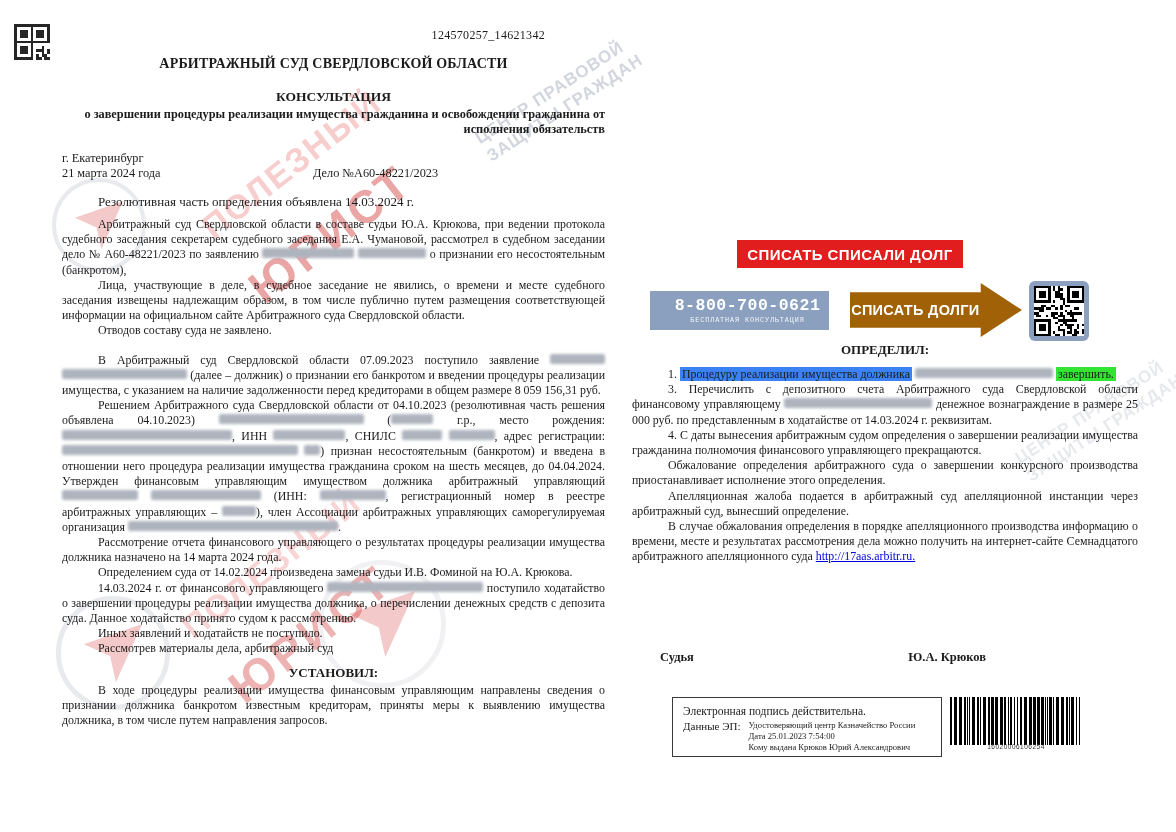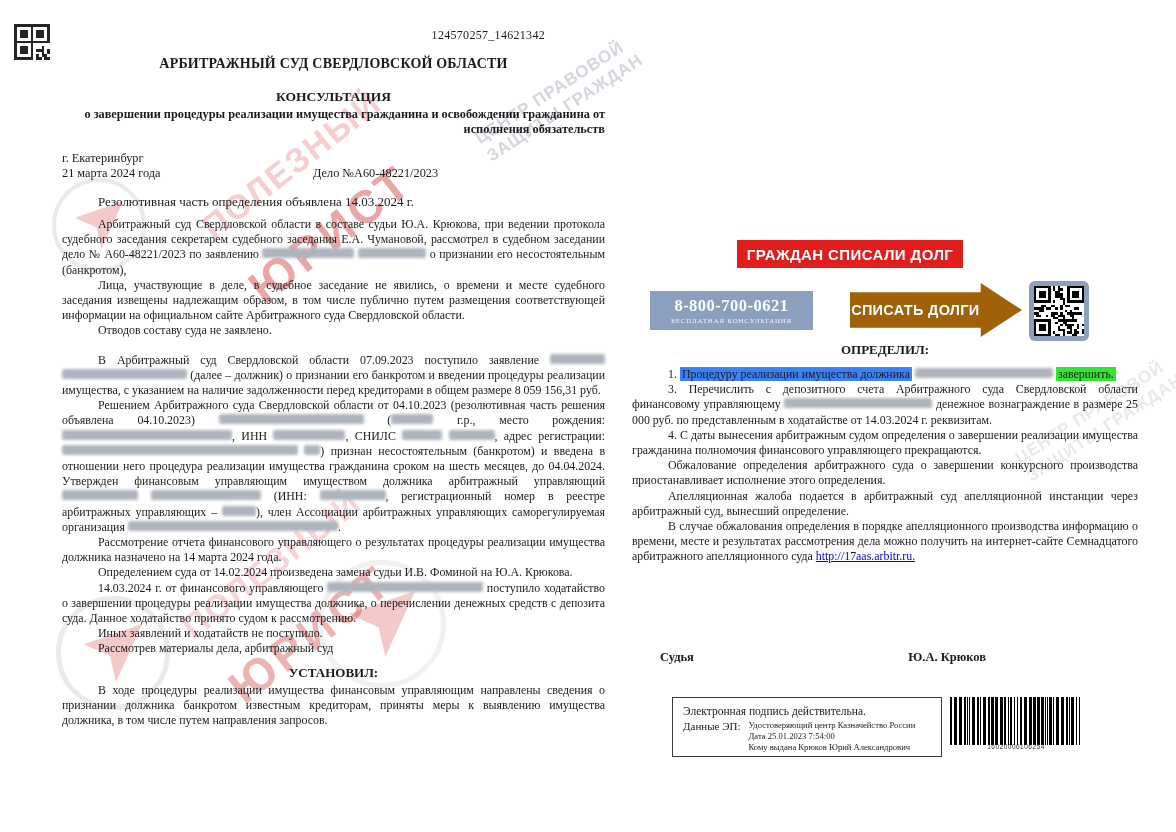--- a/index.html
+++ b/index.html
@@ -23,21 +23,21 @@
   
   .redact{display:inline-block;height:10px;border-radius:2px;background:#aeb4be;
           filter:blur(1.6px);vertical-align:baseline;}
   .hl{padding:0 2px;}
   .doclink{text-decoration:underline;}
   
   .banner{position:absolute;left:105px;top:212px;width:226px;height:28px;display:flex;
           align-items:center;justify-content:center;font-family:"Liberation Sans",sans-serif;
           font-weight:bold;font-size:15px;color:#fff;letter-spacing:.4px;}
   .phone-box{position:absolute;left:18px;top:263px;width:163px;height:39px;color:#fff;
-             font-family:Liberation Serif, serif;text-align:center;}
+             font-family:Liberation Mono, monospace;text-align:center;padding-left:16px;}
   .phone-number{font-size:16.5px;font-weight:bold;letter-spacing:.5px;margin-top:5px;}
   .phone-sub{font-size:6.8px;letter-spacing:.9px;margin-top:1px;opacity:.9;}
   .cta-arrow{position:absolute;left:218px;top:255px;width:172px;height:54px;
              clip-path:polygon(0 17%,76% 17%,76% 0,100% 50%,76% 100%,76% 83%,0 83%);
              display:flex;align-items:center;}
   .cta-label{width:76%;text-align:center;font-family:"Liberation Sans",sans-serif;
              font-weight:bold;font-size:14.5px;color:#fff;letter-spacing:.3px;}
   .promo-qr{position:absolute;left:397px;top:253px;width:60px;height:60px;border-radius:6px;
             display:flex;align-items:center;justify-content:center;}
   .promo-qr .qr-inner{width:50px;height:50px;background:#fff;}
@@ -151,21 +151,21 @@
         <p class="para">Рассмотрев материалы дела, арбитражный суд</p>
       </div>
     <div class="section-heading">УСТАНОВИЛ:</div>
     <div>
         <p class="para">В ходе  процедуры реализации имущества финансовым управляющим направлены сведения о признании должника банкротом известным кредиторам, приняты меры к выявлению имущества должника, в том числе путем направления запросов.</p>
       </div>
   </div>
 
   <div class="right-col">
 
-    <div class="banner" style="background: rgb(225, 29, 29);">ГРАЖДАН СПИСАЛИ ДОЛГ</div>
+    <div class="banner" style="background: rgb(225, 29, 29);">СПИСАТЬ СПИСАЛИ ДОЛГ</div>
     <div class="phone-box" style="background: rgb(139, 160, 191);">
       <div class="phone-number">8-800-700-0621</div>
       <div class="phone-sub">БЕСПЛАТНАЯ КОНСУЛЬТАЦИЯ</div>
     </div>
     <div class="cta-arrow" style="background: #a16207;">
       <div class="cta-label">СПИСАТЬ ДОЛГИ</div>
     </div>
     <div class="promo-qr" style="background: rgb(139, 160, 191);">
       <div class="qr-inner"><svg xmlns="http://www.w3.org/2000/svg" viewBox="0 0 21 21" width="100%" height="100%" shape-rendering="crispEdges">
             <rect x="8" y="0" width="1" height="1" fill="#000"></rect>

